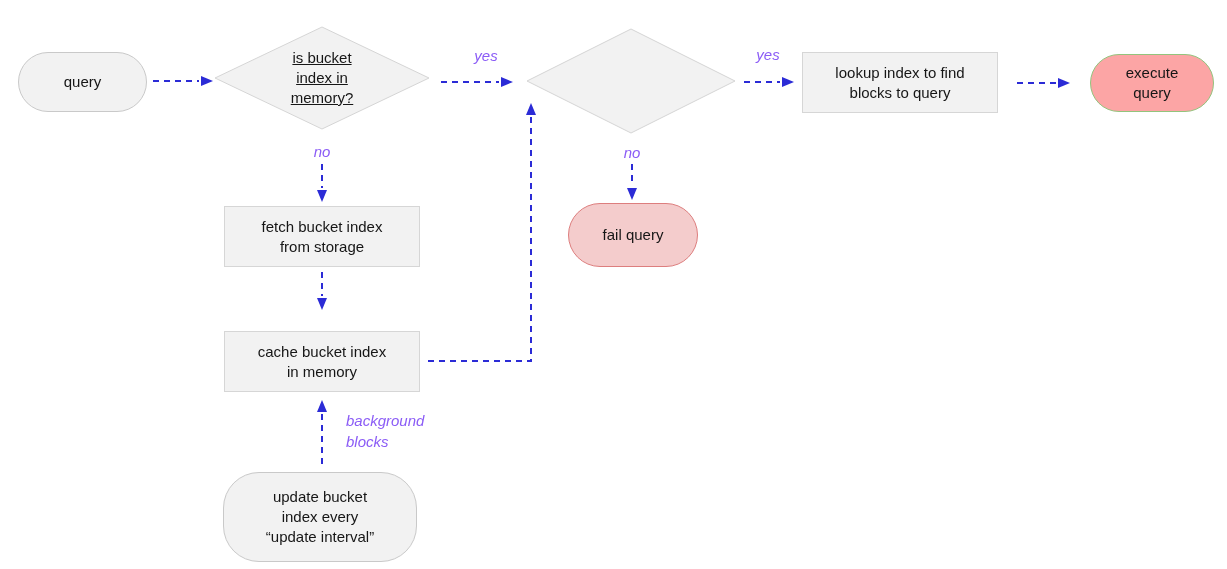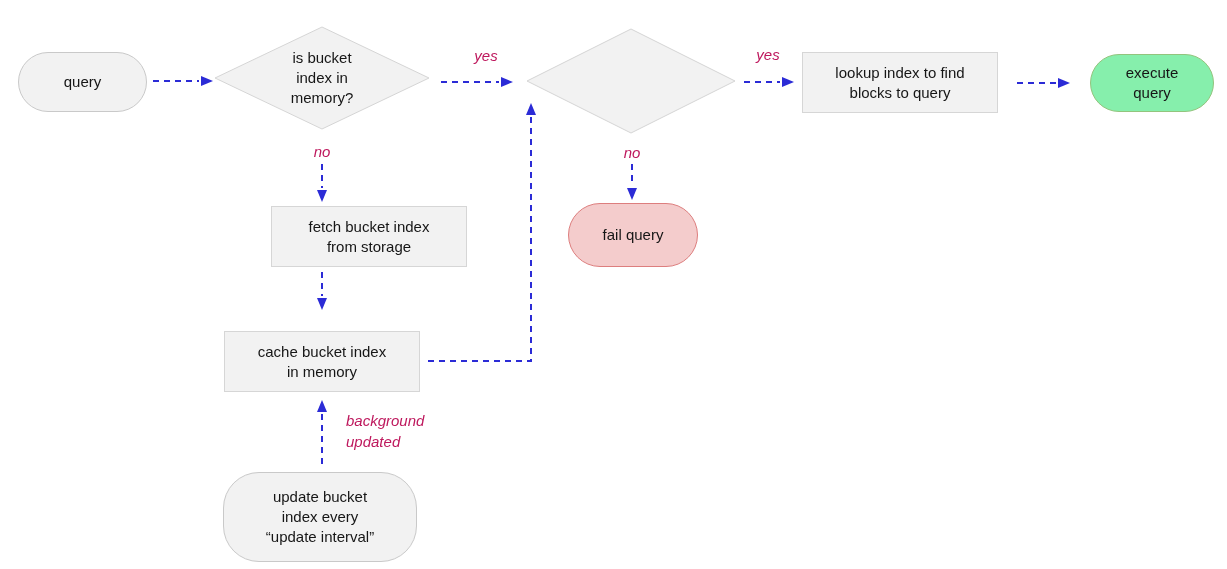--- a/index.html
+++ b/index.html
@@ -46,30 +46,31 @@
   }
   .process {
     background: #f2f2f2;
     border: 1px solid #d6d6d6;
   }
   .terminal-gray {
     background: #f2f2f2;
     border: 1px solid #c9c9c9;
   }
   .terminal-green {
-    background: #86efac;
+    background: #fca5a5;
     border: 1px solid #93c47d;
   }
   .terminal-red {
     background: #f4cccc;
     border: 1px solid #dd7e7e;
   }
   .diamond {
     background: transparent;
     border: none;
+    text-decoration: underline;
   }
   .diamond .shape {
     position: absolute;
     left: 0; top: 0;
     width: 100%;
     height: 100%;
   }
   .diamond .shape polygon {
     fill: #f2f2f2;
     stroke: #d5d5d5;
@@ -77,21 +78,21 @@
   }
   .diamond .dlabel {
     position: relative;
     z-index: 1;
   }
   .edge-label {
     position: absolute;
     font-style: italic;
     font-size: 15px;
     line-height: 21px;
-    color: #be185d;
+    color: #8b5cf6;
     white-space: pre-line;
   }
   .edge-label.centered {
     width: 52px;
     text-align: center;
   }
 </style>
 </head>
 <body>
 
@@ -142,21 +143,21 @@
 
   <div class="node diamond" style="left:214px; top:26px; width:216px; height:104px;">
     <svg class="shape" viewBox="0 0 216 104" preserveAspectRatio="none">
       <polygon points="108,1 215,52 108,103 1,52"></polygon>
     </svg>
     <span class="dlabel">is bucket
 index in
 memory?</span>
   </div>
 
-  <div class="node process" style="left:224px; top:206px; width:196px; height:61px;margin-left:47px;">
+  <div class="node process" style="left:224px; top:206px; width:196px; height:61px;">
     <span>fetch bucket index
 from storage</span>
   </div>
 
   <div class="node process" style="left:224px; top:331px; width:196px; height:61px;justify-content:center;">
     <span>cache bucket index
 in memory</span>
   </div>
 
   <div class="node diamond" style="left:526px; top:28px; width:210px; height:106px;">
@@ -187,15 +188,15 @@
 
   <div class="edge-label centered" style="left:296px; top:141px;">no</div>
 
   <div class="edge-label centered" style="left:460px; top:45px;">yes</div>
 
   <div class="edge-label centered" style="left:606px; top:142px;">no</div>
 
   <div class="edge-label centered" style="left:742px; top:44px;">yes</div>
 
   <div class="edge-label" style="left:346px; top:410px; width:120px; text-align:left;">background
-updated</div>
+blocks</div>
 
 </div>
 
 </body></html>

